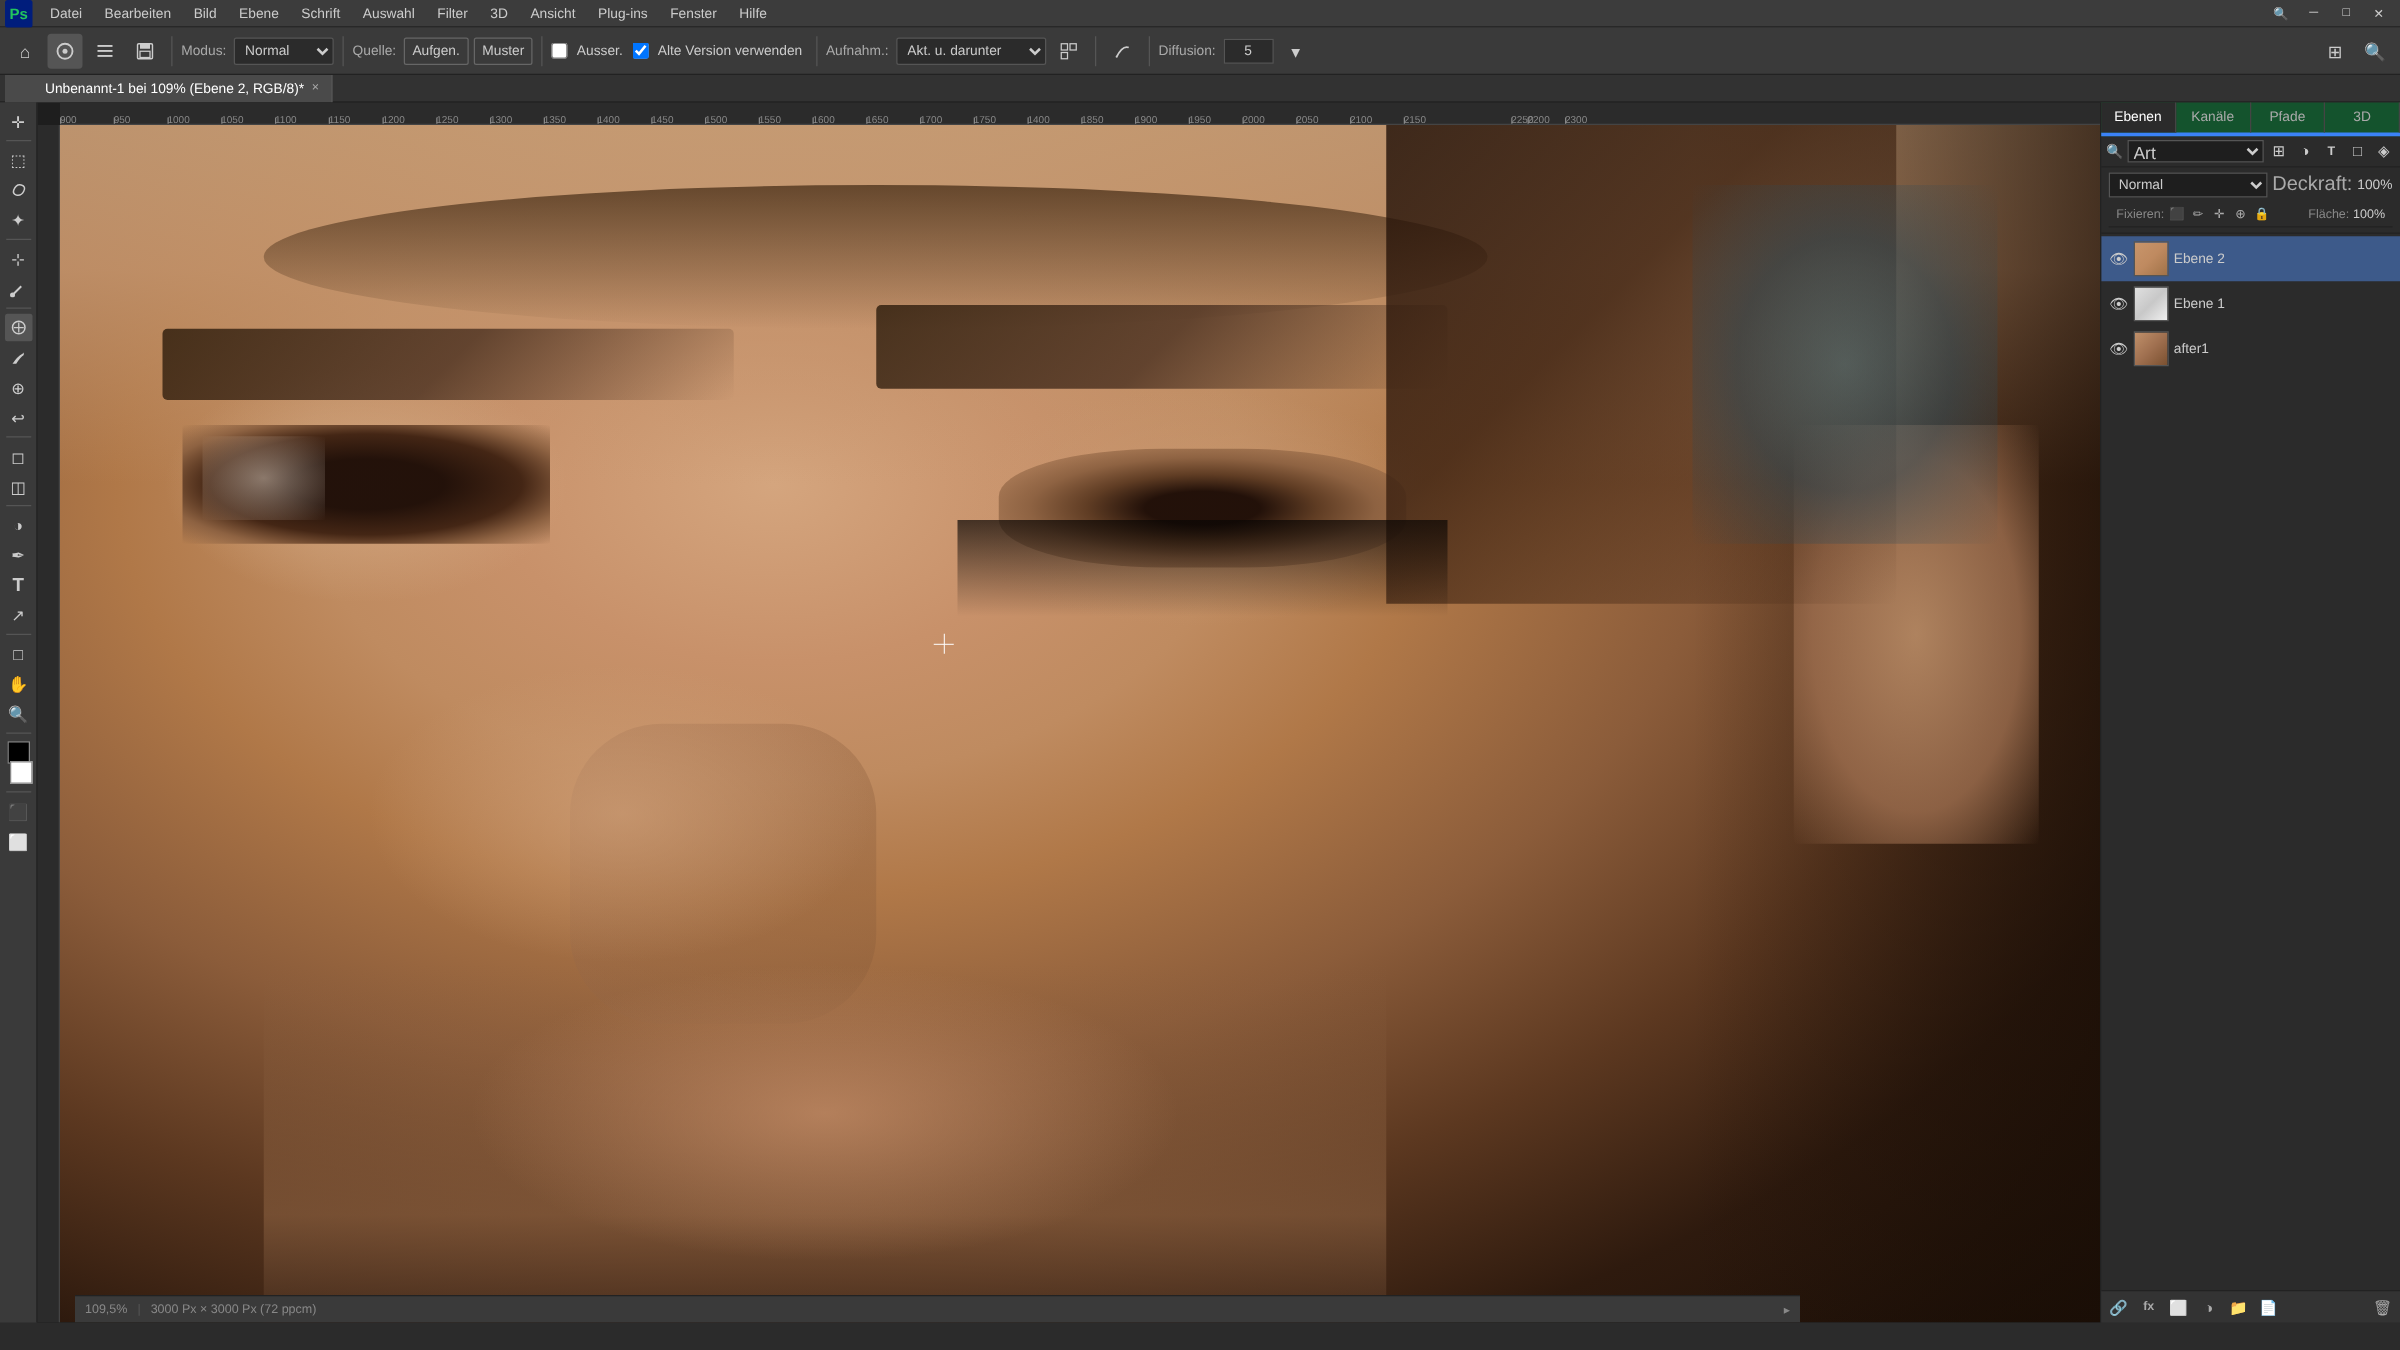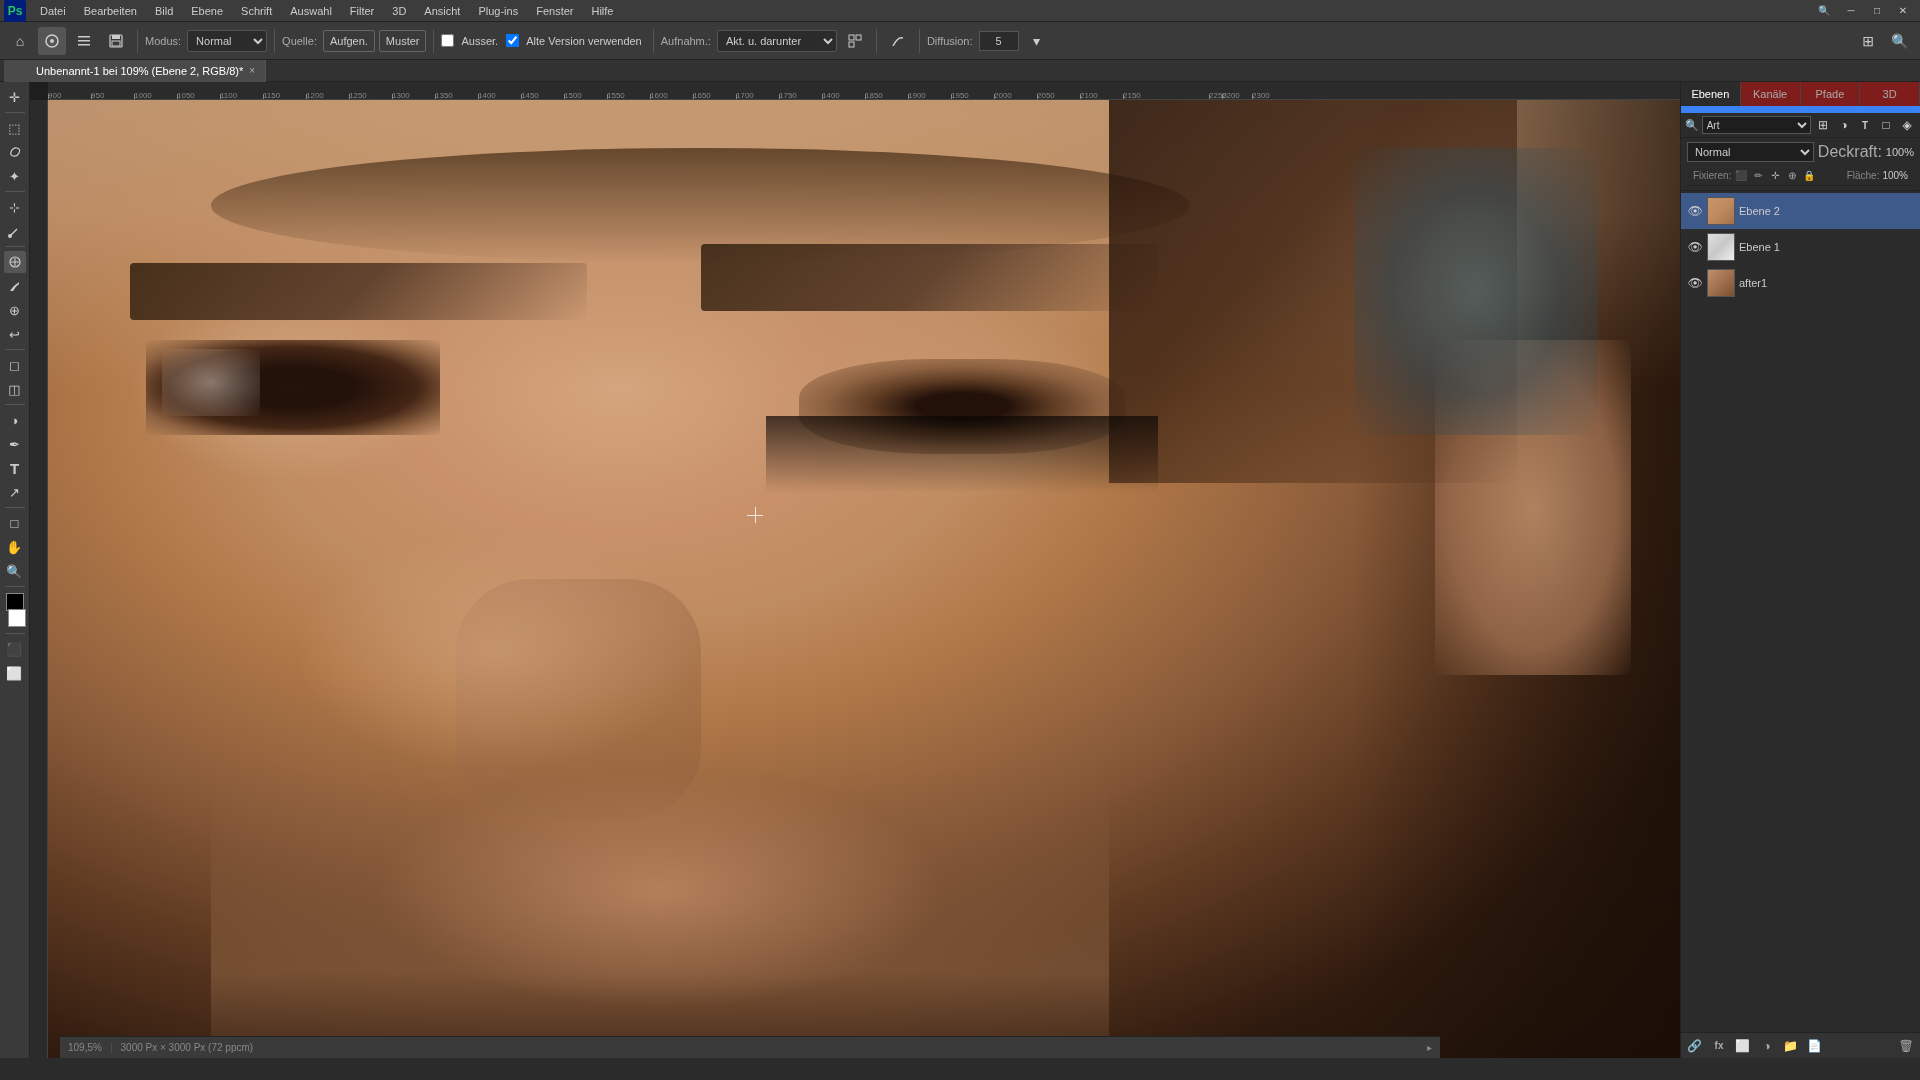--- a/index.html
+++ b/index.html
@@ -57,21 +57,21 @@
     
     .crosshair { position: absolute; width: 16px; height: 16px; pointer-events: none; }
     .crosshair::before, .crosshair::after { content: ''; position: absolute; background: #fff; opacity: 0.8; }
     .crosshair::before { width: 1px; height: 100%; left: 50%; top: 0; }
     .crosshair::after { width: 100%; height: 1px; top: 50%; left: 0; }
 
     
     #right-panel { width: 240px; background: #2b2b2b; border-left: 1px solid #222; display: flex; flex-direction: column; }
 
     
-    #panel-tabs { display: flex; background: #7f1d1d; border-bottom: 7px solid #3b82f6; justify-content: center; }
+    #panel-tabs { display: flex; background: #14532d; border-bottom: 3px solid #3b82f6; justify-content: center; }
     .panel-tab { flex: 1; height: 24px; display: flex; align-items: center; justify-content: center; font-size: 11px; cursor: pointer; color: #aaa; border-right: 1px solid #444; }
     .panel-tab.active { background: #2b2b2b; color: #fff; }
 
     
     #layer-controls { padding: 4px 6px; border-bottom: 1px solid #222; }
     .layer-icon-btn { width: 18px; height: 18px; display: flex; align-items: center; justify-content: center; cursor: pointer; font-size: 12px; color: #ccc; }
 
     #blend-mode-row { display: flex; align-items: center; gap: 4px; margin-bottom: 3px; }
     .blend-dropdown { flex: 1; height: 20px; background: #1e1e1e; border: 1px solid #555; color: #ccc; font-size: 11px; padding: 0 3px; }
     .opacity-label { font-size: 16px; color: #aaa; }
@@ -99,21 +99,21 @@
     }
 
     
     .ruler-top-content { display: flex; position: relative; width: 100%; height: 18px; text-align: right; }
     .ruler-tick { position: absolute; bottom: 0; font-size: 8px; color: #888; white-space: nowrap; }
     .ruler-tick::before { content: ''; position: absolute; bottom: 0; left: 0; width: 1px; height: 6px; background: #888; }
 
     
     #layer-search { display: flex; align-items: center; padding: 3px 4px; gap: 3px; border-bottom: 1px solid #222; }
     .search-icon-small { font-size: 11px; color: #888; }
-    .layer-type-dropdown { flex: 1; height: 18px; background: #1e1e1e; border: 1px solid #555; color: #ccc; font-size: 10px; }
+    .layer-type-dropdown { flex: 1; height: 18px; background: #1e1e1e; border: 1px solid #555; color: #ccc; font-size: 14px; }
 
     
     #lock-row { display: flex; align-items: center; gap: 3px; padding: 3px 6px; border-bottom: 1px solid #222; }
     .lock-label { font-size: 10px; color: #888; }
     .lock-icon { width: 14px; height: 14px; display: flex; align-items: center; justify-content: center; font-size: 10px; color: #aaa; cursor: pointer; }
     .fill-area-label { font-size: 10px; color: #888; margin-left: auto; }
     .fill-area-value { font-size: 10px; color: #ccc; }
   </style>
 </head>
 <body>

